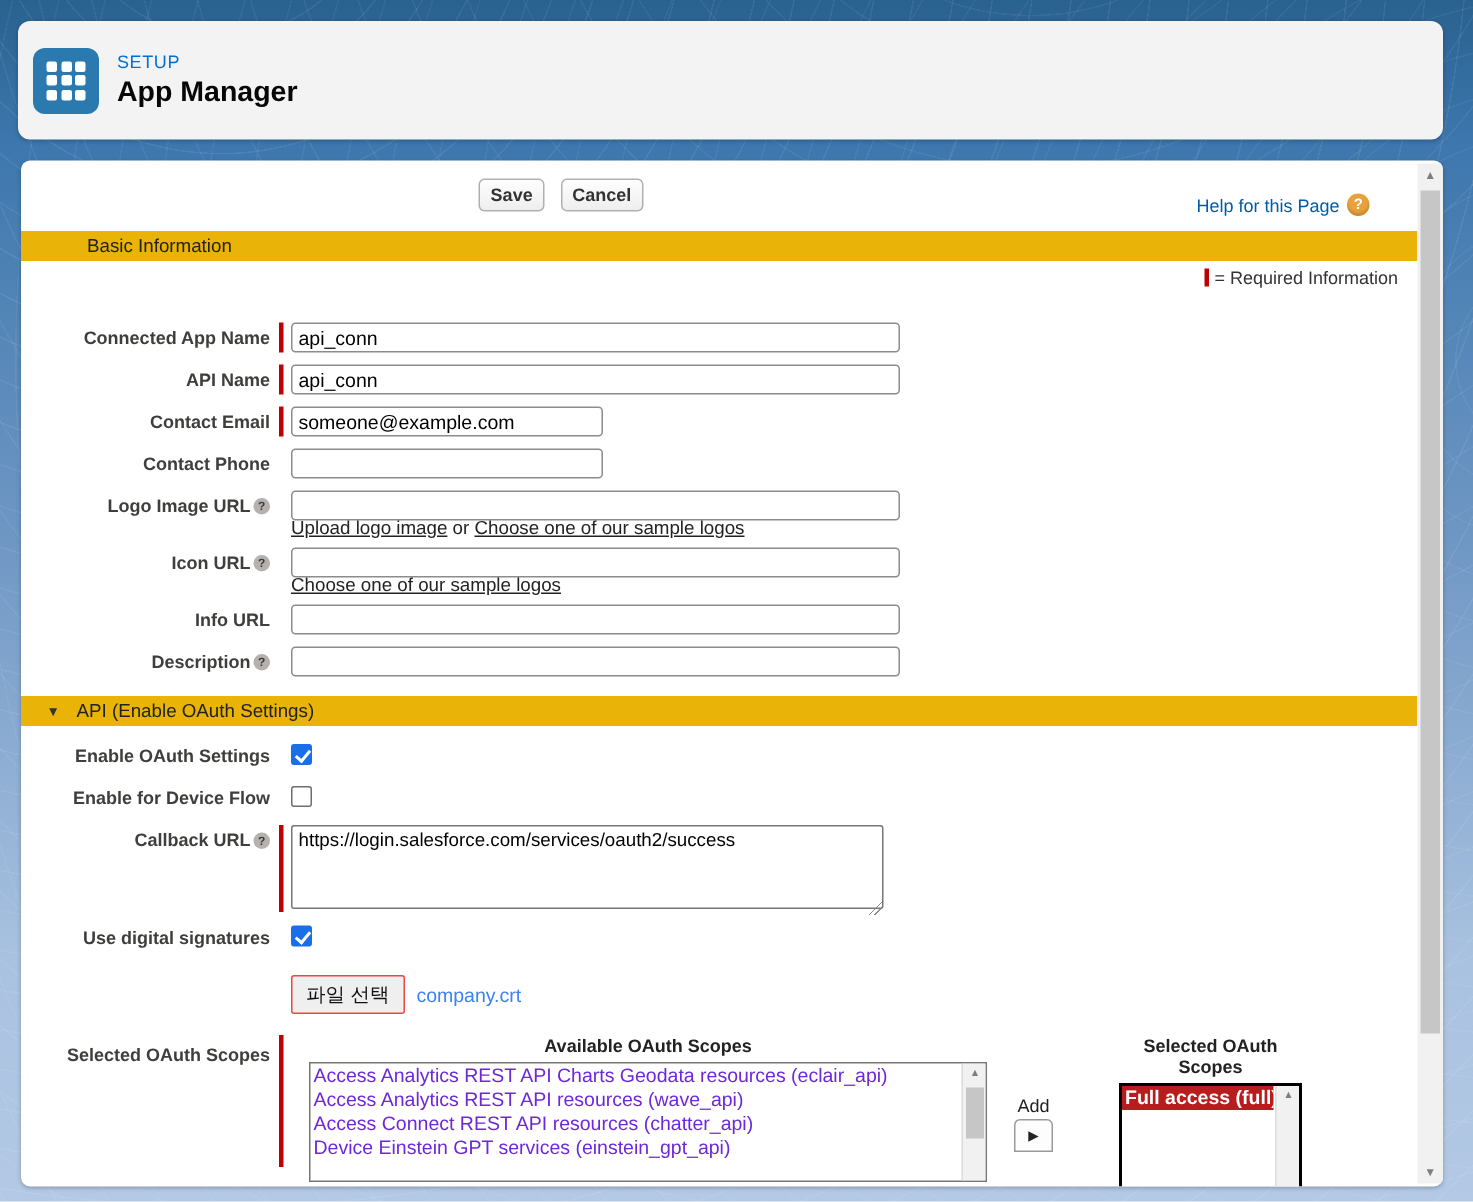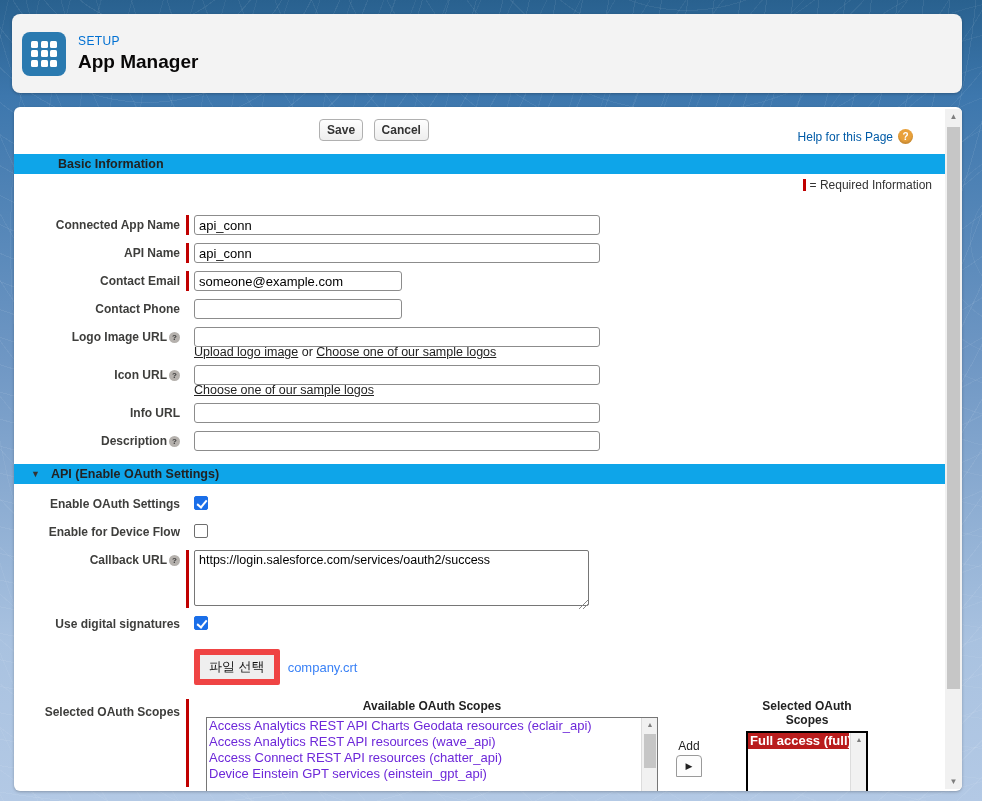--- a/index.html
+++ b/index.html
@@ -58,22 +58,22 @@
   }
 
   .btn-row { text-align:center; width:720px; margin-top:12px; }
   .sf-btn {
     display:inline-block; font-family:"Liberation Sans",sans-serif; font-size:12px; font-weight:bold; color:#333;
     background:linear-gradient(#fefefe,#eeeeee); border:1px solid #b0b0b0; border-radius:4px;
     padding:3px 7px; margin:0 3px; cursor:pointer;
   }
 
   .section-hd {
-    height:20px; background:#0ea5e9; margin-top:13px;
-    display:flex; align-items:center; font-size:12.5px; font-weight:bold; color:#222;
+    height:20px; background:#eab308; margin-top:13px;
+    display:flex; align-items:center; font-size:12.5px; font-weight:normal; color:#222;
   }
   .section-hd .twisty { width:10px; margin:0 10px 0 17px; font-size:9px; color:#333; cursor:pointer; }
   .section-hd .sec-title { }
   .section-hd.no-twisty .sec-title { margin-left:44px; }
 
   .req-legend { display:flex; justify-content:flex-end; align-items:center; gap:4px; padding:4px 13px 2px 0; font-size:12px; color:#333; }
   .req-chip { width:3px; height:12px; background:#c00000; display:inline-block; }
 
   
   .form { margin-top:21px; }
@@ -104,21 +104,21 @@
     font-size:12.5px; color:#000; padding:2px 4px; resize:none; border-radius:2px; position:relative;
   }
   .resize-grip { position:relative; }
   .resize-grip::after {
     content:""; position:absolute; right:1px; bottom:1px; width:9px; height:9px;
     background:linear-gradient(135deg, transparent 0 50%, #888 50% 55%, transparent 55% 70%, #888 70% 75%, transparent 75%);
   }
 
   .file-row { margin:18px 0 10px 180px; display:flex; align-items:center; gap:8px; }
   .file-btn {
-    border:6px solid #ef4444; background:#efefef; border-radius:2px; font-size:13px; color:#111;
+    border:1px solid #ef4444; background:#efefef; border-radius:2px; font-size:13px; color:#111;
     padding:3px 9px; cursor:pointer; font-family:"Liberation Sans",sans-serif;
   }
   .file-name { font-size:13px; color:#3b82f6; }
 
   
   .scopes-row { display:flex; align-items:flex-start; margin-top:14px; }
   .scope-col-avail { width:452px; margin-left:12px; }
   .scope-hd { font-size:12px; font-weight:bold; color:#222; text-align:center; margin-bottom:4px; }
   .listbox {
     border:1px solid #767676; background:#fff; height:80px; position:relative; overflow:hidden;

